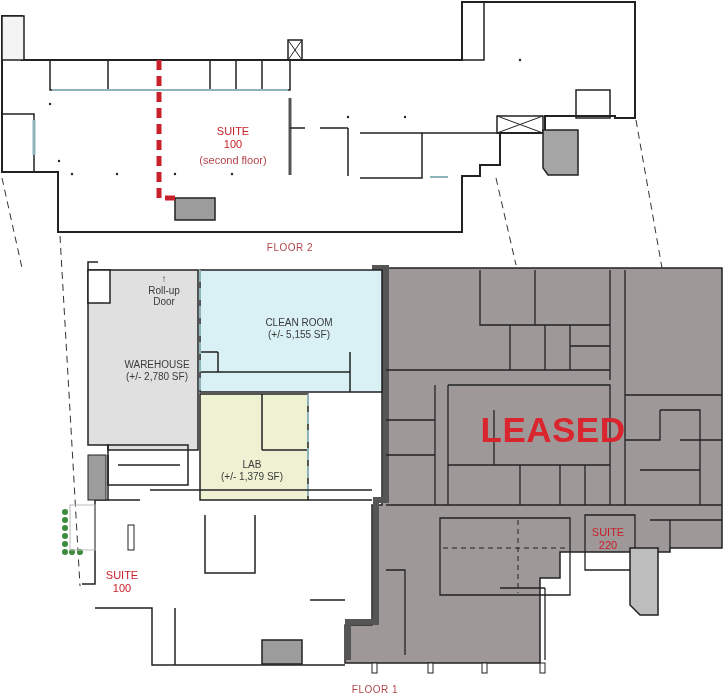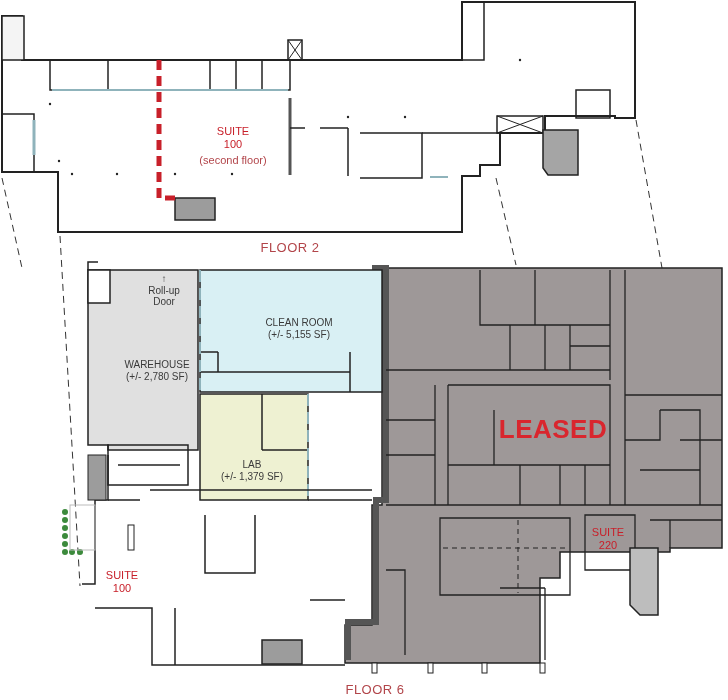--- a/index.html
+++ b/index.html
@@ -2,22 +2,22 @@
 <html><head>
 <meta charset="utf-8">
 <style>
   html, body { margin: 0; padding: 0; background: #ffffff; }
   body { width: 728px; height: 700px; overflow: hidden; position: relative; font-family: "Liberation Sans", sans-serif; }
   svg { position: absolute; left: 0; top: 0; }
   .lbl { position: absolute; text-align: center; white-space: nowrap; transform: translate(-50%, -50%); line-height: 1.15; }
   .red-bold { color: #c8202a; font-weight: normal; font-size: 11px; }
   .red-light { color: #b2454a; font-size: 11px; }
   .dark { color: #3a3a3a; font-size: 10px; }
-  .floor { color: #b2454a; font-size: 13px; letter-spacing: 0.5px; }
-  .leased { color: #d9262e; font-weight: bold; font-size: 26px; letter-spacing: 0.5px; }
+  .floor { color: #b2454a; font-size: 10px; letter-spacing: 0.5px; }
+  .leased { color: #d9262e; font-weight: bold; font-size: 35px; letter-spacing: 0.5px; }
 </style>
 </head>
 <body>
 
 <svg width="728" height="700" viewBox="0 0 728 700" xmlns="http://www.w3.org/2000/svg">
 
   <g fill="none" stroke="#222" stroke-width="2">
 
     <path d="M2,60 L2,172 L58,172 L58,232 L462,232 L462,176 L480,176 L480,165 L500,165 L500,133 L545,133 L545,116 L615,116 L615,118 L635,118 L635,2 L462,2 L462,60 L22,60 L22,16 L2,16 Z"></path>
 
@@ -202,13 +202,13 @@
 </div>
 <div class="lbl leased" style="left:553px; top:430px;">LEASED</div>
 <div class="lbl red-bold" style="left:122px; top:582px;">
   <div>SUITE</div>
   <div>100</div>
 </div>
 <div class="lbl red-bold" style="left:608px; top:539px;">
   <div>SUITE</div>
   <div>220</div>
 </div>
-<div class="lbl floor" style="left:375px; top:690px;">FLOOR 6</div>
+<div class="lbl floor" style="left:375px; top:690px;">FLOOR 1</div>
 
 </body></html>

